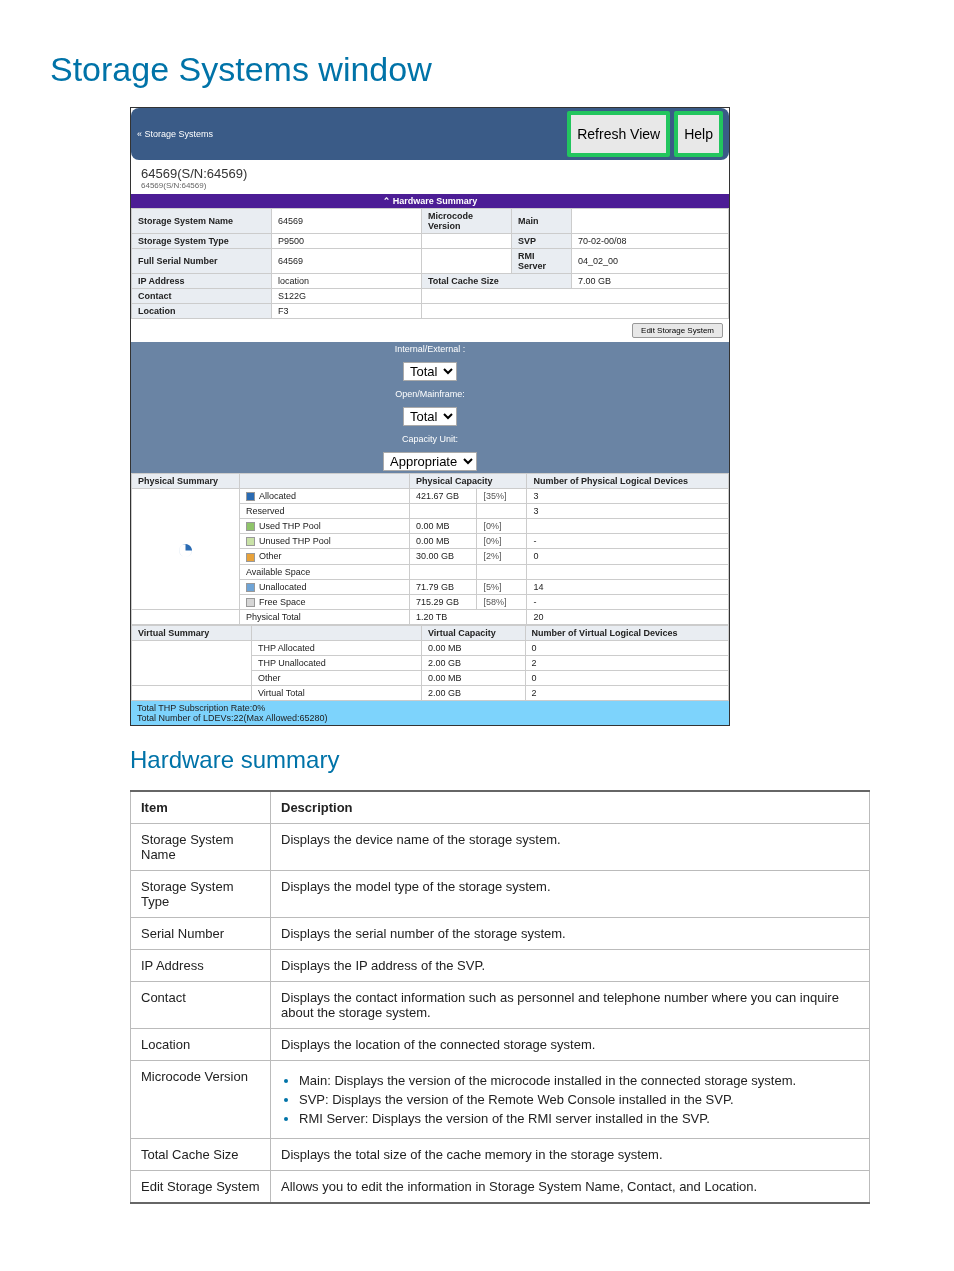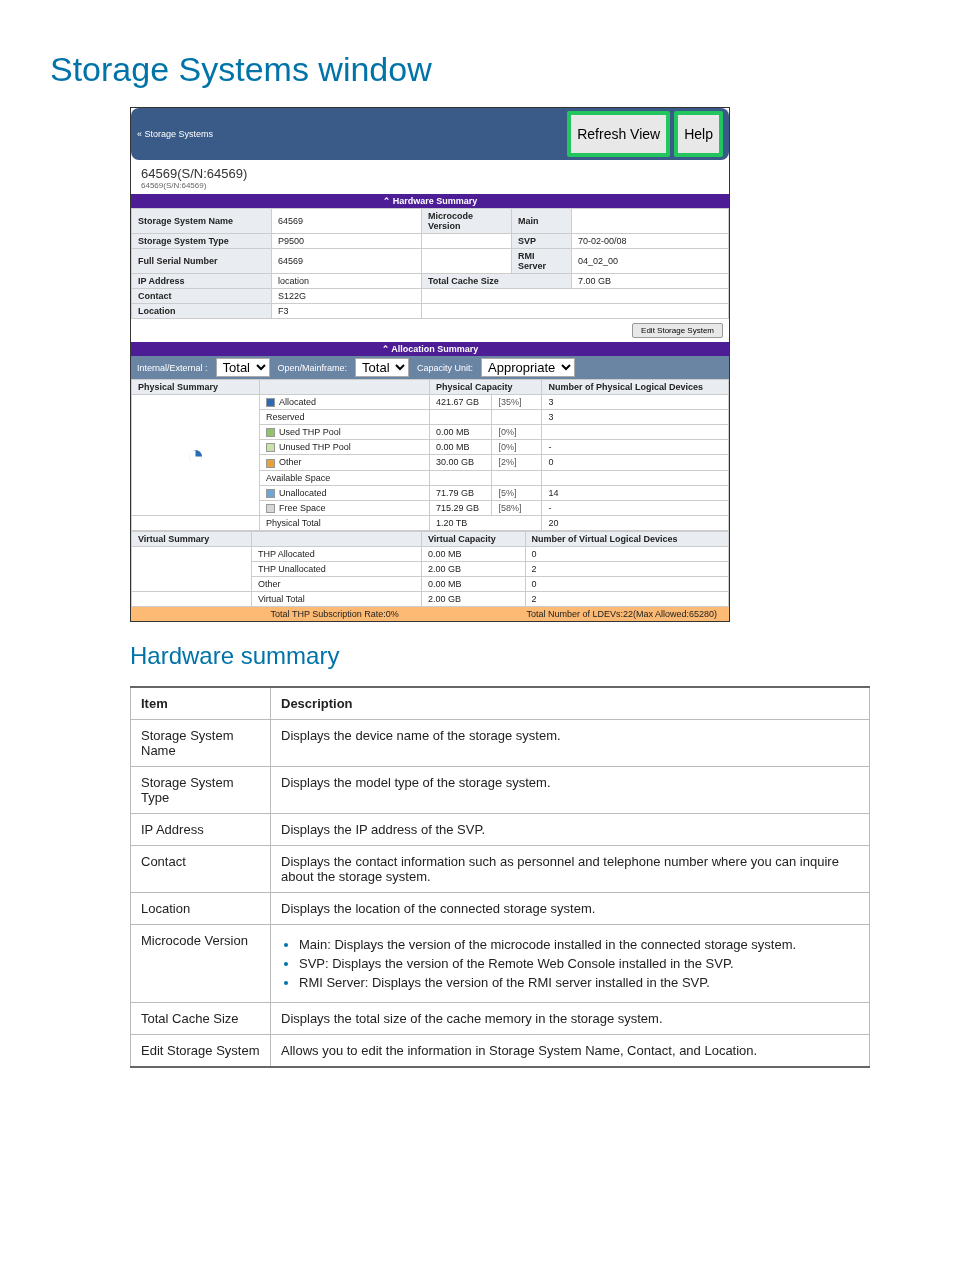--- a/index.html
+++ b/index.html
@@ -59,20 +59,21 @@
     font-weight: bold;
     text-align: center;
   }
   .filter-row {
     background: #6a84a4;
     color: #fff;
     padding: 2px 6px;
     display: flex;
     gap: 8px;
     align-items: center;
+    flex-direction: column;
   }
   .filter-row select {
     font-size: 13px;
     border: 1px solid #aaa;
     background:#fff;
     padding:0 2px;
   }
   table.ss-tbl { width: 100%; border-collapse: collapse; }
   table.ss-tbl td, table.ss-tbl th {
     border: 1px solid #ccc;
@@ -87,21 +88,21 @@
     background: #e8e8e8;
     border: 1px solid #999;
     padding: 2px 8px;
     border-radius: 2px;
     cursor: pointer;
   }
   .swatch { display:inline-block; width:9px; height:9px; margin-right:4px; vertical-align:middle; border:1px solid #999; }
   .pct { text-align:right; color:#555; }
   .num { text-align:right;margin-top:24px; }
   .sub-total td { font-weight:bold; }
-  .footnote { background:#fdba74; padding:2px 12px; display:flex; justify-content:space-between; }
+  .footnote { background:#7dd3fc; padding:2px 6px; display:flex; justify-content:space-between;flex-direction:column; }
 
   
   table.desc {
     width: 740px;
     margin-left: 80px;
     border-collapse: collapse;
     border-top: 2px solid #666;
     border-bottom: 2px solid #666;
     padding-left: 40px;
   }
@@ -177,36 +178,33 @@
       <th>Location</th>
       <td>F3</td>
       <td colspan="3"></td>
     </tr>
   </tbody>
     </table>
   <div class="edit-row">
     <button>Edit Storage System</button>
   </div>
 
-  <div class="panel-head">
-    <span>⌃ </span><span>Allocation Summary</span>
-  </div>
   <div class="filter-row">
     <span>Internal/External :</span>
     <select><option>Total</option></select>
     <span>Open/Mainframe:</span>
     <select><option>Total</option></select>
     <span>Capacity Unit:</span>
     <select><option>Appropriate</option></select>
   </div>
 
   <table class="ss-tbl">
     <tbody>
         <tr>
-      <th style="width:128px">Physical Summary</th>
+      <th style="width:108px">Physical Summary</th>
       <th style="width:170px"></th>
       <th colspan="2">Physical Capacity</th>
       <th>Number of Physical Logical Devices</th>
     </tr>
     </tbody>
       <tbody id="phys-rows">
         <tr>
           <td rowspan="8" style="text-align:center;font-size:30px;color:#2a6bb3;">◔</td>
           <td><span class="swatch" style="background:#2a6bb3"></span>Allocated</td>
           <td class="num">421.67 GB</td>
@@ -319,20 +317,24 @@
     </tr>
   </thead>
   <tbody id="desc-rows">
       <tr>
         <td>Storage System Name</td>
         <td>Displays the device name of the storage system.</td>
       </tr>
       <tr>
         <td>Storage System Type</td>
         <td>Displays the model type of the storage system.</td>
+      </tr>
+      <tr>
+        <td>Serial Number</td>
+        <td>Displays the serial number of the storage system.</td>
       </tr>
       <tr>
         <td>IP Address</td>
         <td>Displays the IP address of the SVP.</td>
       </tr>
       <tr>
         <td>Contact</td>
         <td>Displays the contact information such as personnel and telephone number where you can inquire about the storage system.</td>
       </tr>
       <tr>

